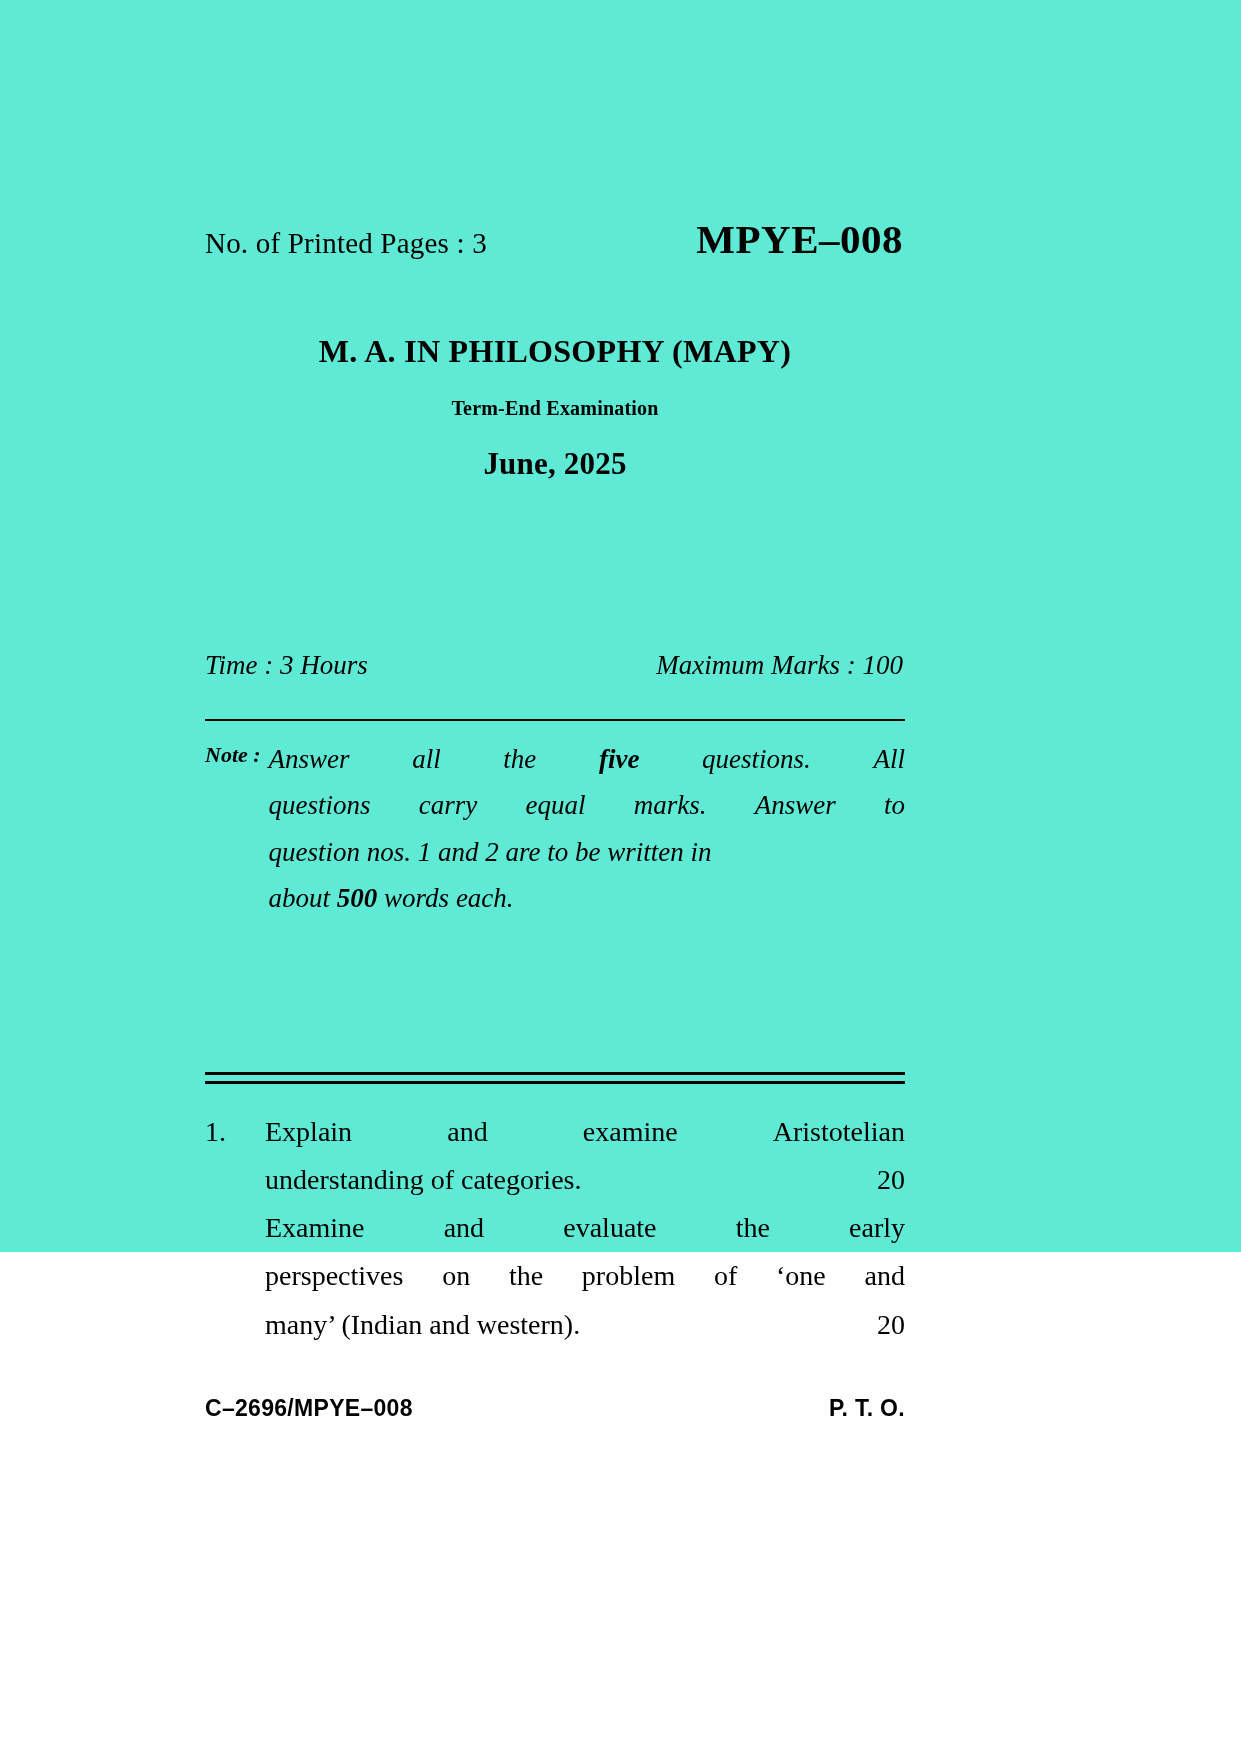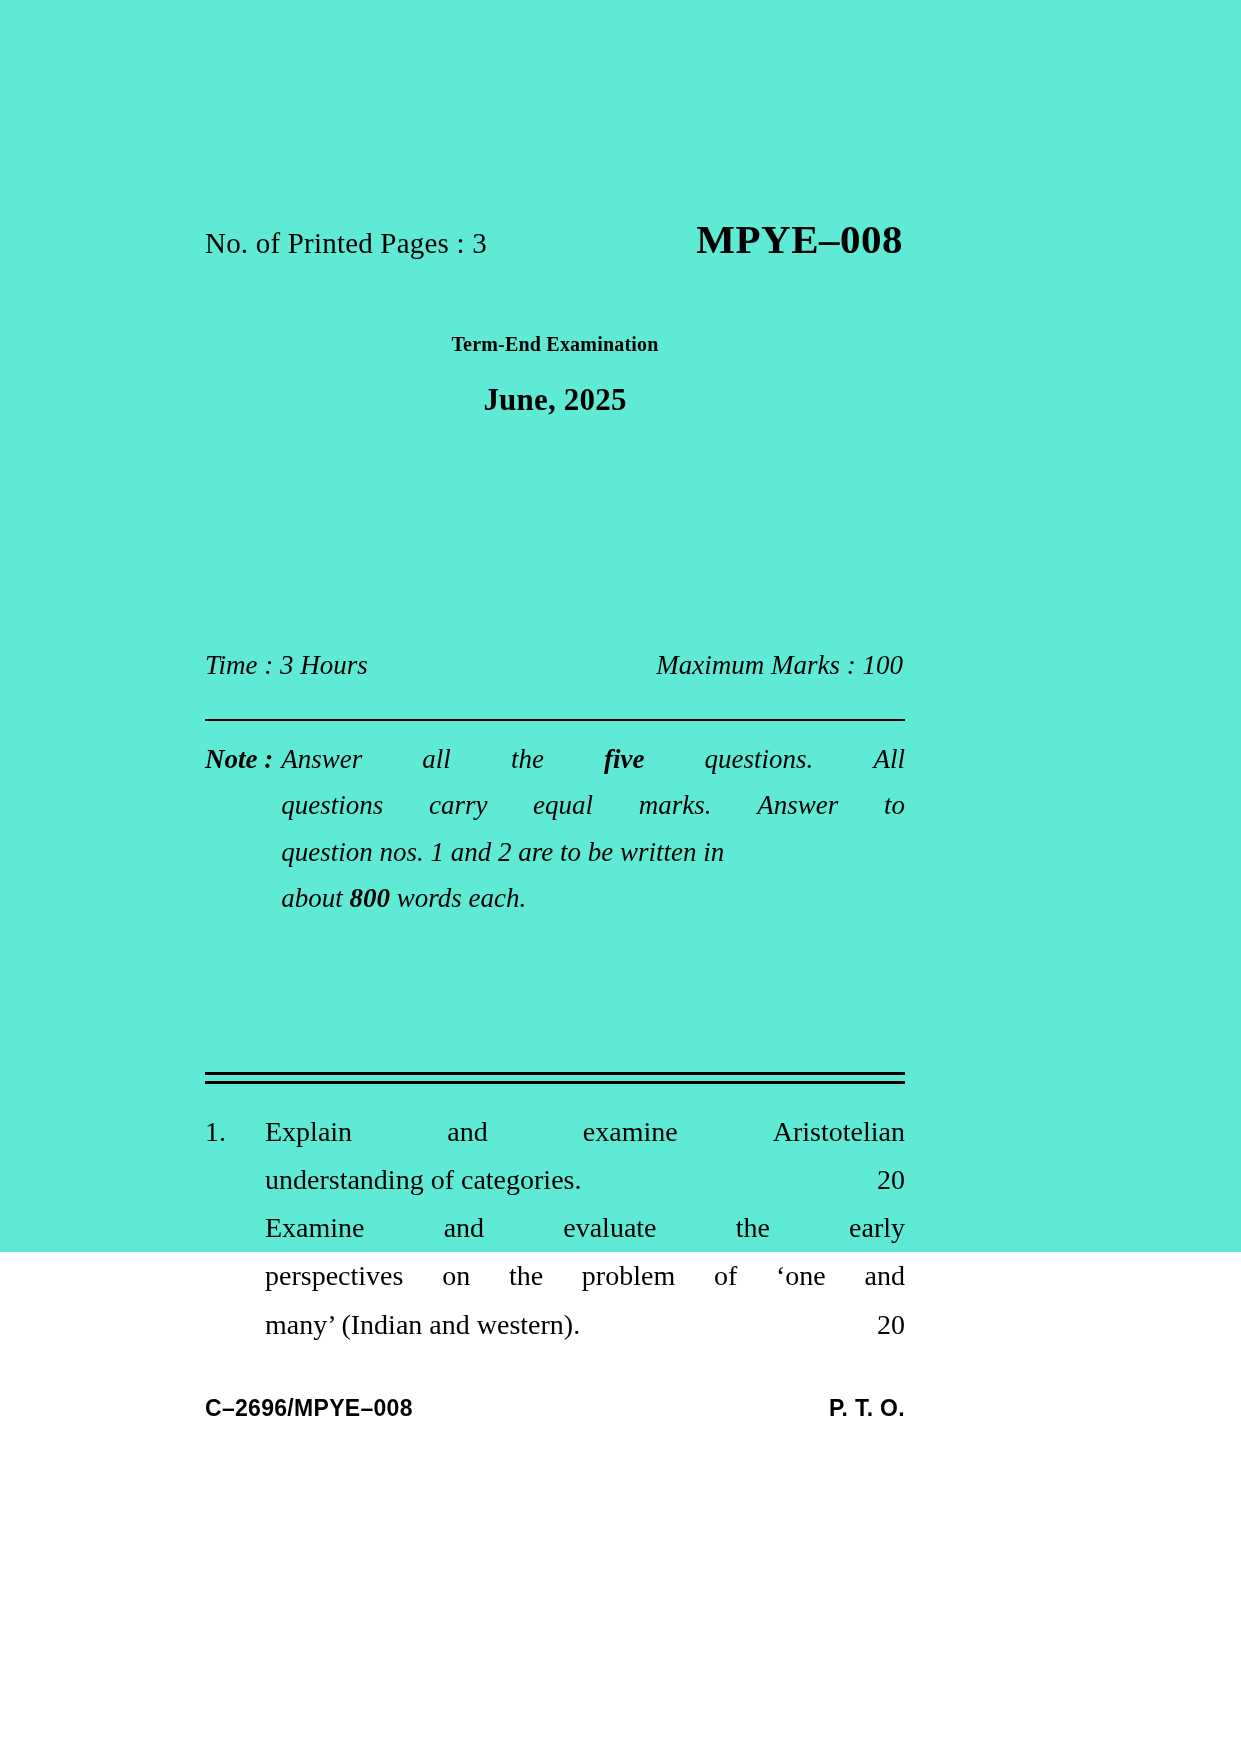--- a/index.html
+++ b/index.html
@@ -126,21 +126,21 @@
     position: absolute;
     left: 0;
     top: 736px;
     width: 700px;
     display: flex;
     align-items: flex-start;
   }
   .note-label {
     font-style: italic;
     font-weight: bold;
-    font-size: 27px;
+    font-size: 22px;
     white-space: nowrap;
     flex: 0 0 auto;
     padding-right: 8px;
     line-height: 1.72;
   }
   .note-text {
     font-style: italic;
     font-size: 27px;
     line-height: 1.72;
     text-align: justify;
@@ -225,20 +225,21 @@
 <div class="page">
 
   <div class="content">
 
     <div class="header-row">
       <div class="printed-pages">No. of Printed Pages : 3</div>
       <div class="course-code-top">MPYE–008</div>
     </div>
 
     <div class="title-block">
+      <div class="prog-title">M. A. IN PHILOSOPHY (MAPY)</div>
       <div class="exam-title">Term-End Examination</div>
       <div class="session">June, 2025</div>
     </div>
 
     <div class="meta-row">
       <div class="meta-time">Time : 3 Hours</div>
       <div class="meta-marks">Maximum Marks : 100</div>
     </div>
 
     <div class="rule-single"></div>
@@ -258,21 +259,21 @@
           <span>questions</span>
           <span>carry</span>
           <span>equal</span>
           <span>marks.</span>
           <span>Answer</span>
           <span>to</span>
         </div>
         <div>question nos. 1 and 2 are to be written in</div>
         <div>
           <span>about</span>
-          <span style="font-weight:bold">800</span>
+          <span style="font-weight:bold">500</span>
           <span>words each.</span>
         </div>
       </div>
     </div>
 
     <div class="rule-double"></div>
 
     <div class="q-block" id="q1-block">
 
       <div class="q-row">

